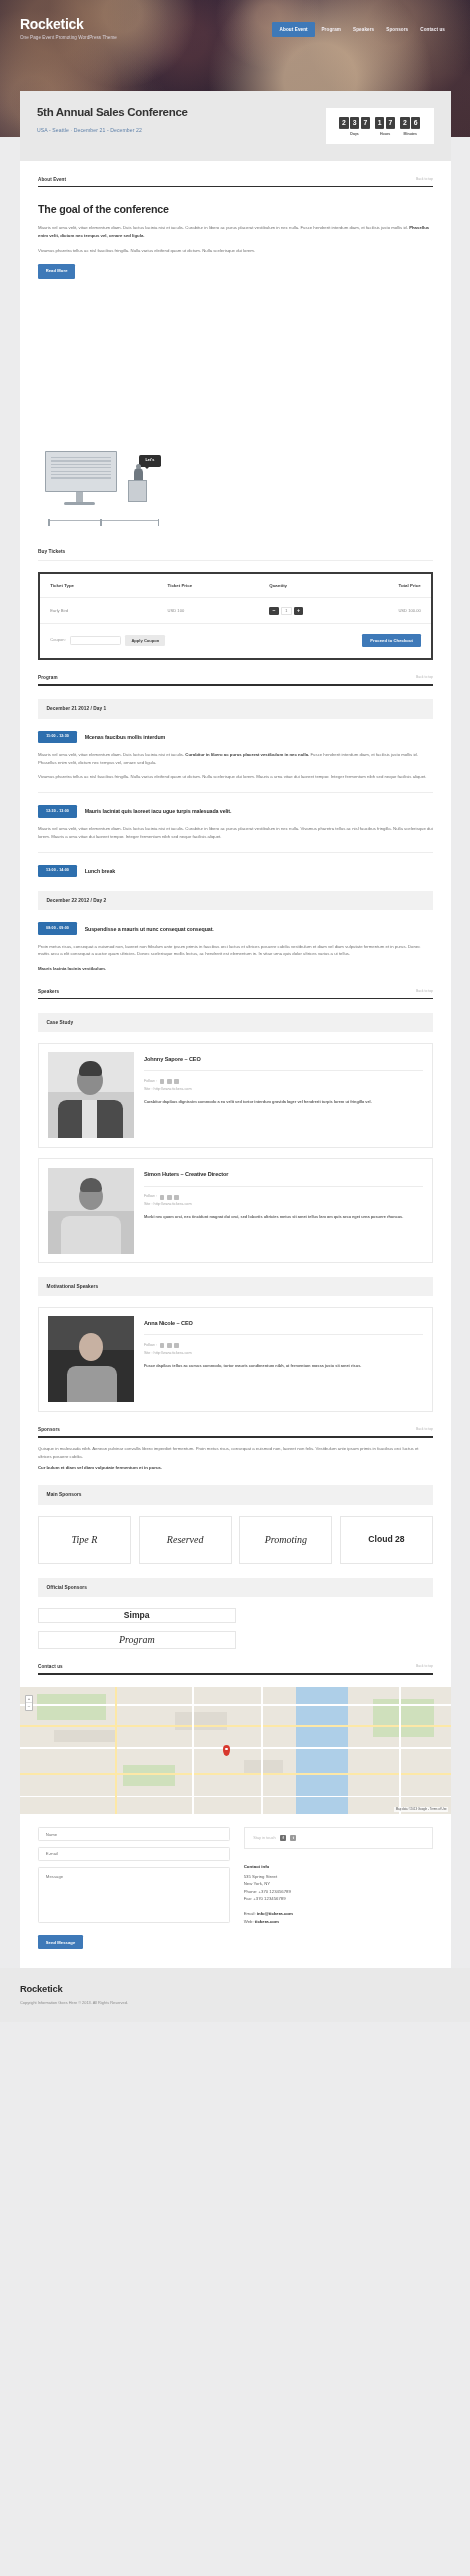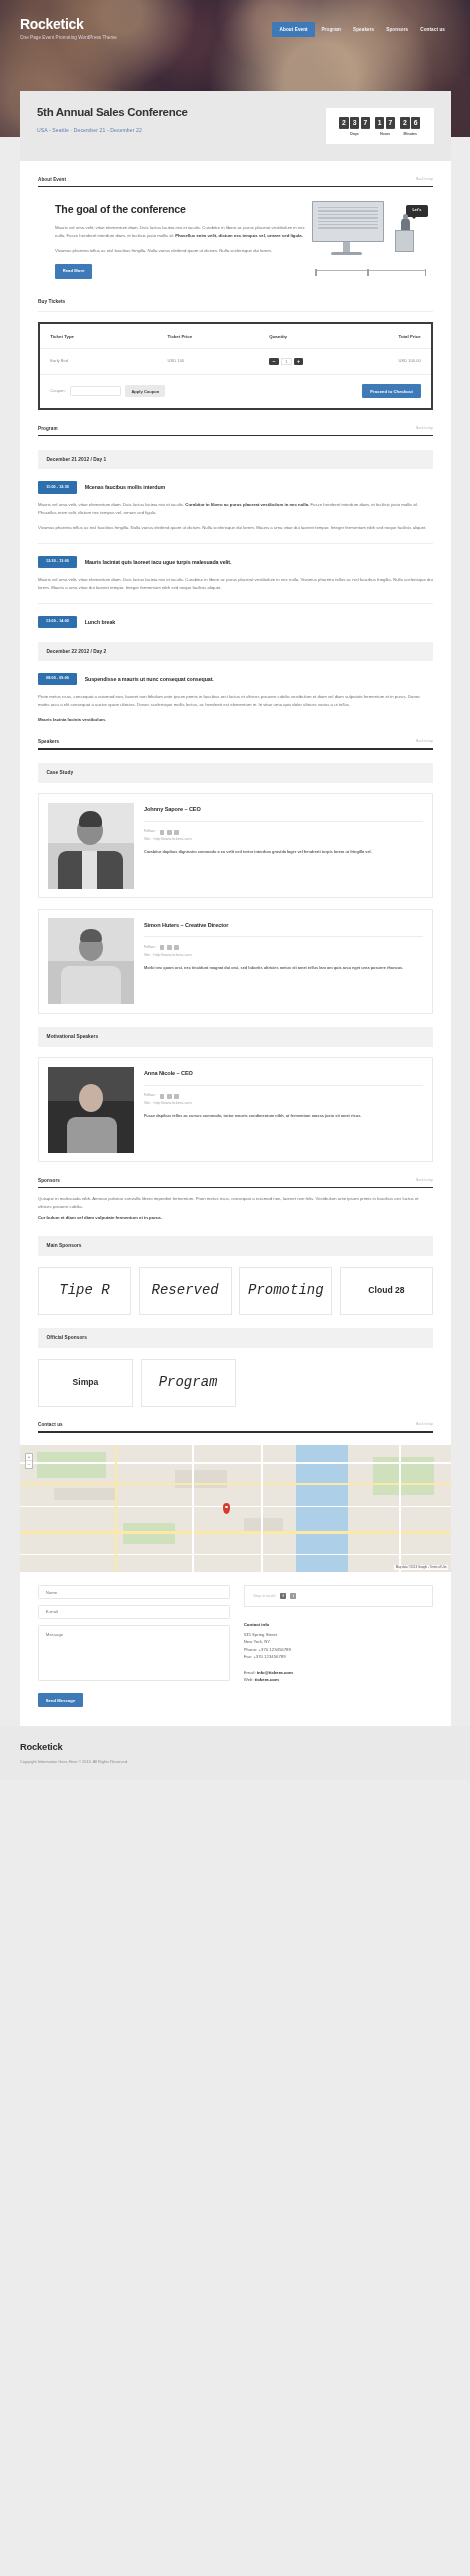--- a/index.html
+++ b/index.html
@@ -206,23 +206,23 @@
     border-radius: 0.7px; font-size: 3.1px; color: #fff; text-align: center; line-height: 4.7px;
   }
   .sp-desc { font-size: 3.9px; color: #5d5d5d; line-height: 1.8; font-weight: bold; margin-top: 5.1px; }
 
   
   .sponsor-grid { display: flex; gap: 7.7px; margin-top: 11px; }
   .sponsor-cell {
     flex: 1; border: 0.9px solid #e6e6e6; background: #fff; height: 48px;
     display: flex; align-items: center; justify-content: center;
   }
-  .sponsor-name { font-family: Liberation Mono, monospace; font-style: italic; font-size: 14px; color: #2b2b2b; }
+  .sponsor-name { font-family: Liberation Serif, serif; font-style: italic; font-size: 10px; color: #2b2b2b; }
   .sponsor-name.sans { font-family: "Liberation Sans", sans-serif; font-style: normal; font-weight: bold; font-size: 8.6px; }
-  .sponsor-grid.official { width: 50%; }
+  .sponsor-grid.official { width: 50%; flex-direction: column; }
 
   
   .map-wrap { width: 431px; margin: 12px auto 0 auto; height: 127px; position: relative; overflow: hidden; background: #e9e5dc; }
   .map-bg { position: absolute; inset: 0;
     background:
       linear-gradient(90deg, rgba(0,0,0,0) 0 64%, #aecfe8 64% 76%, rgba(0,0,0,0) 76%),
       linear-gradient(0deg,#eae6dd,#eae6dd);
   }
   .mgreen { position: absolute; background: #cfe0bc; }
   .mroad { position: absolute; background: #ffffff; }
@@ -334,21 +334,21 @@
 
   <div class="content">
 
     <div class="pad">
       <div class="sec-head">
         <div class="t">About Event</div>
         <div class="b">Back to top</div>
       </div>
       <div class="sec-rule"></div>
 
-      <div style="display:flex; justify-content:flex-end; align-items:flex-start;">
+      <div style="display:flex; justify-content:flex-start; align-items:flex-start;flex-direction:column;">
         <div style="flex:0 0 250px;">
           <h3 class="big">The goal of the conference</h3>
           <p class="body">
             <span>Mauris vel urna velit, vitae elementum diam. Duis luctus lacinia nisi et iaculis. Curabitur in libero ac purus placerat vestibulum in nec nulla. Fusce hendrerit interdum diam, et facilisis justo mollis id. </span><b>Phasellus enim velit, dictum nec tempus vel, ornare sed ligula.</b>
           </p>
           <p class="body">Vivamus pharetra tellus ac nisl faucibus fringilla. Nulla varius eleifend quam ut dictum. Nulla scelerisque dui lorem.</p>
           <a href="#" class="btn-blue" style="margin-top:8.6px;">Read More</a>
         </div>
         <div class="illus">
           <div class="screen"></div>

